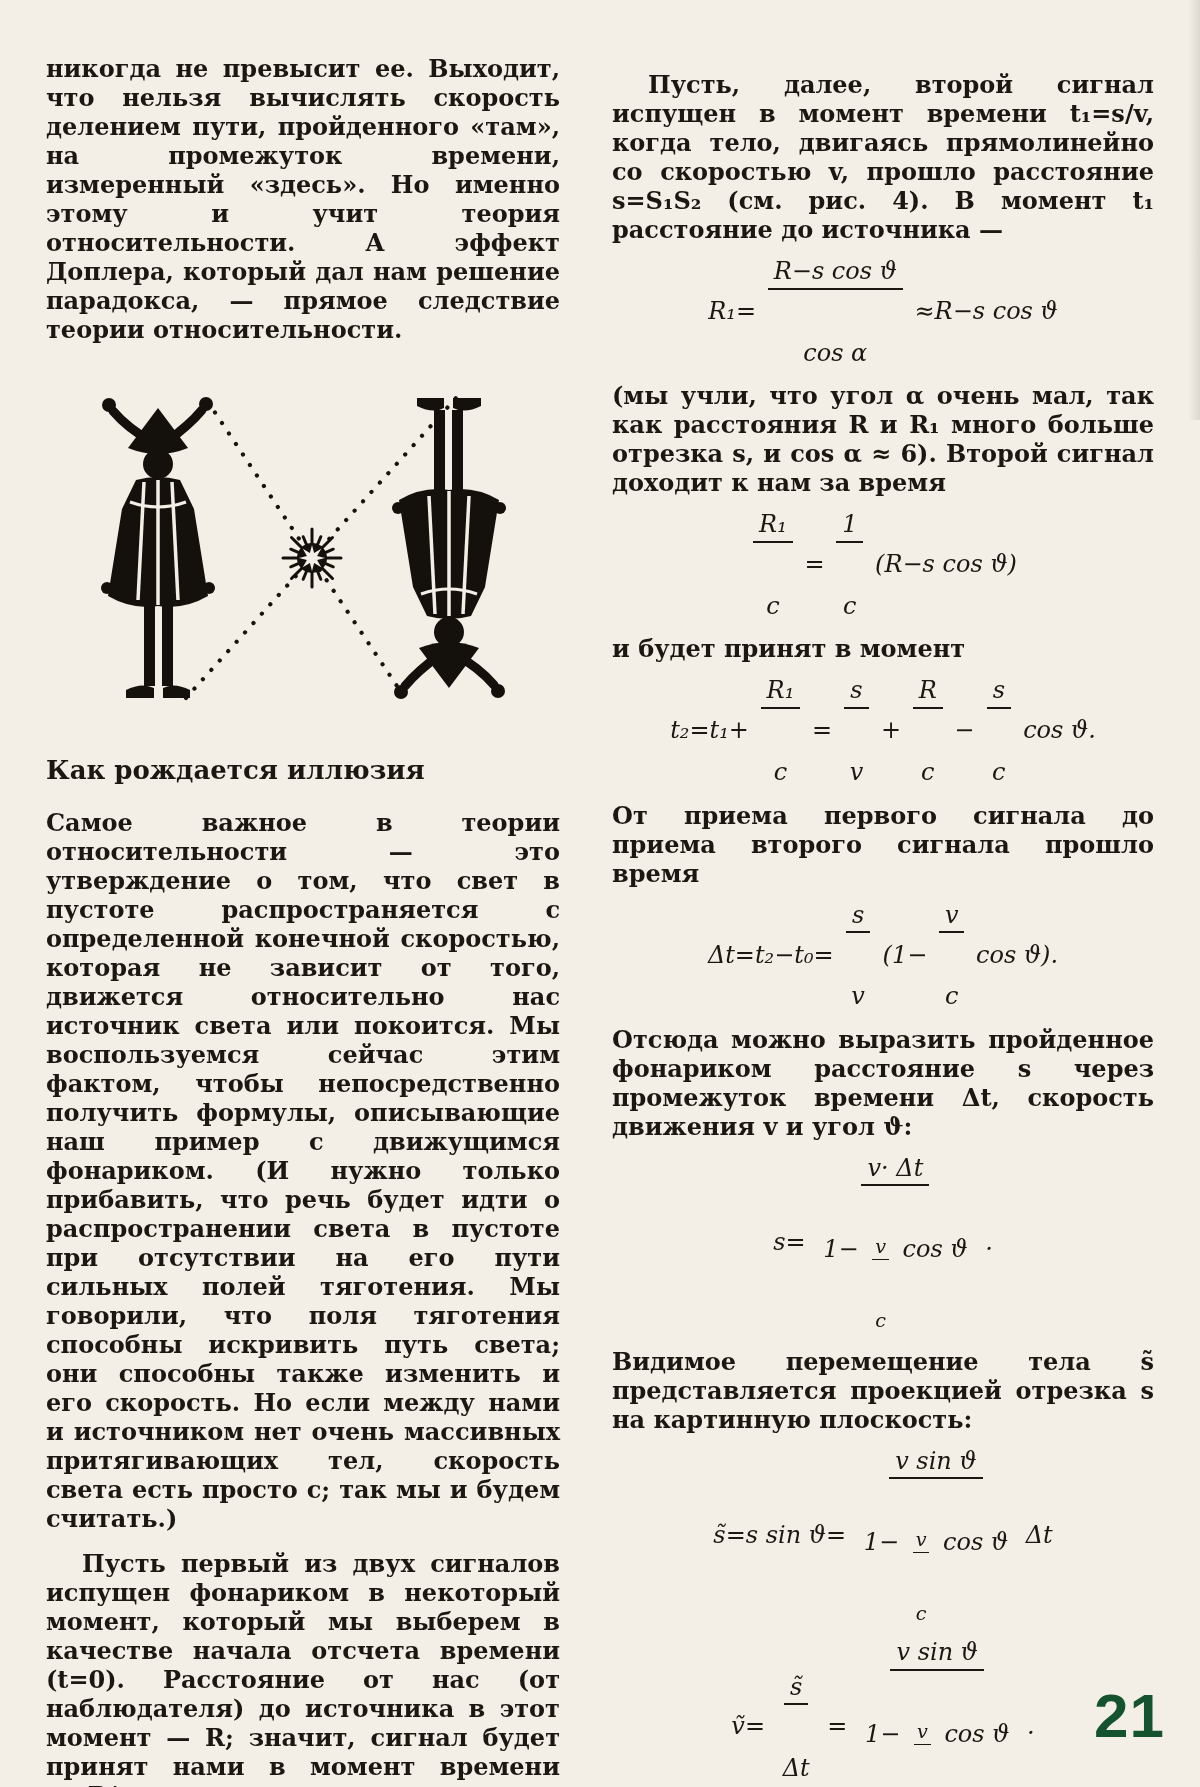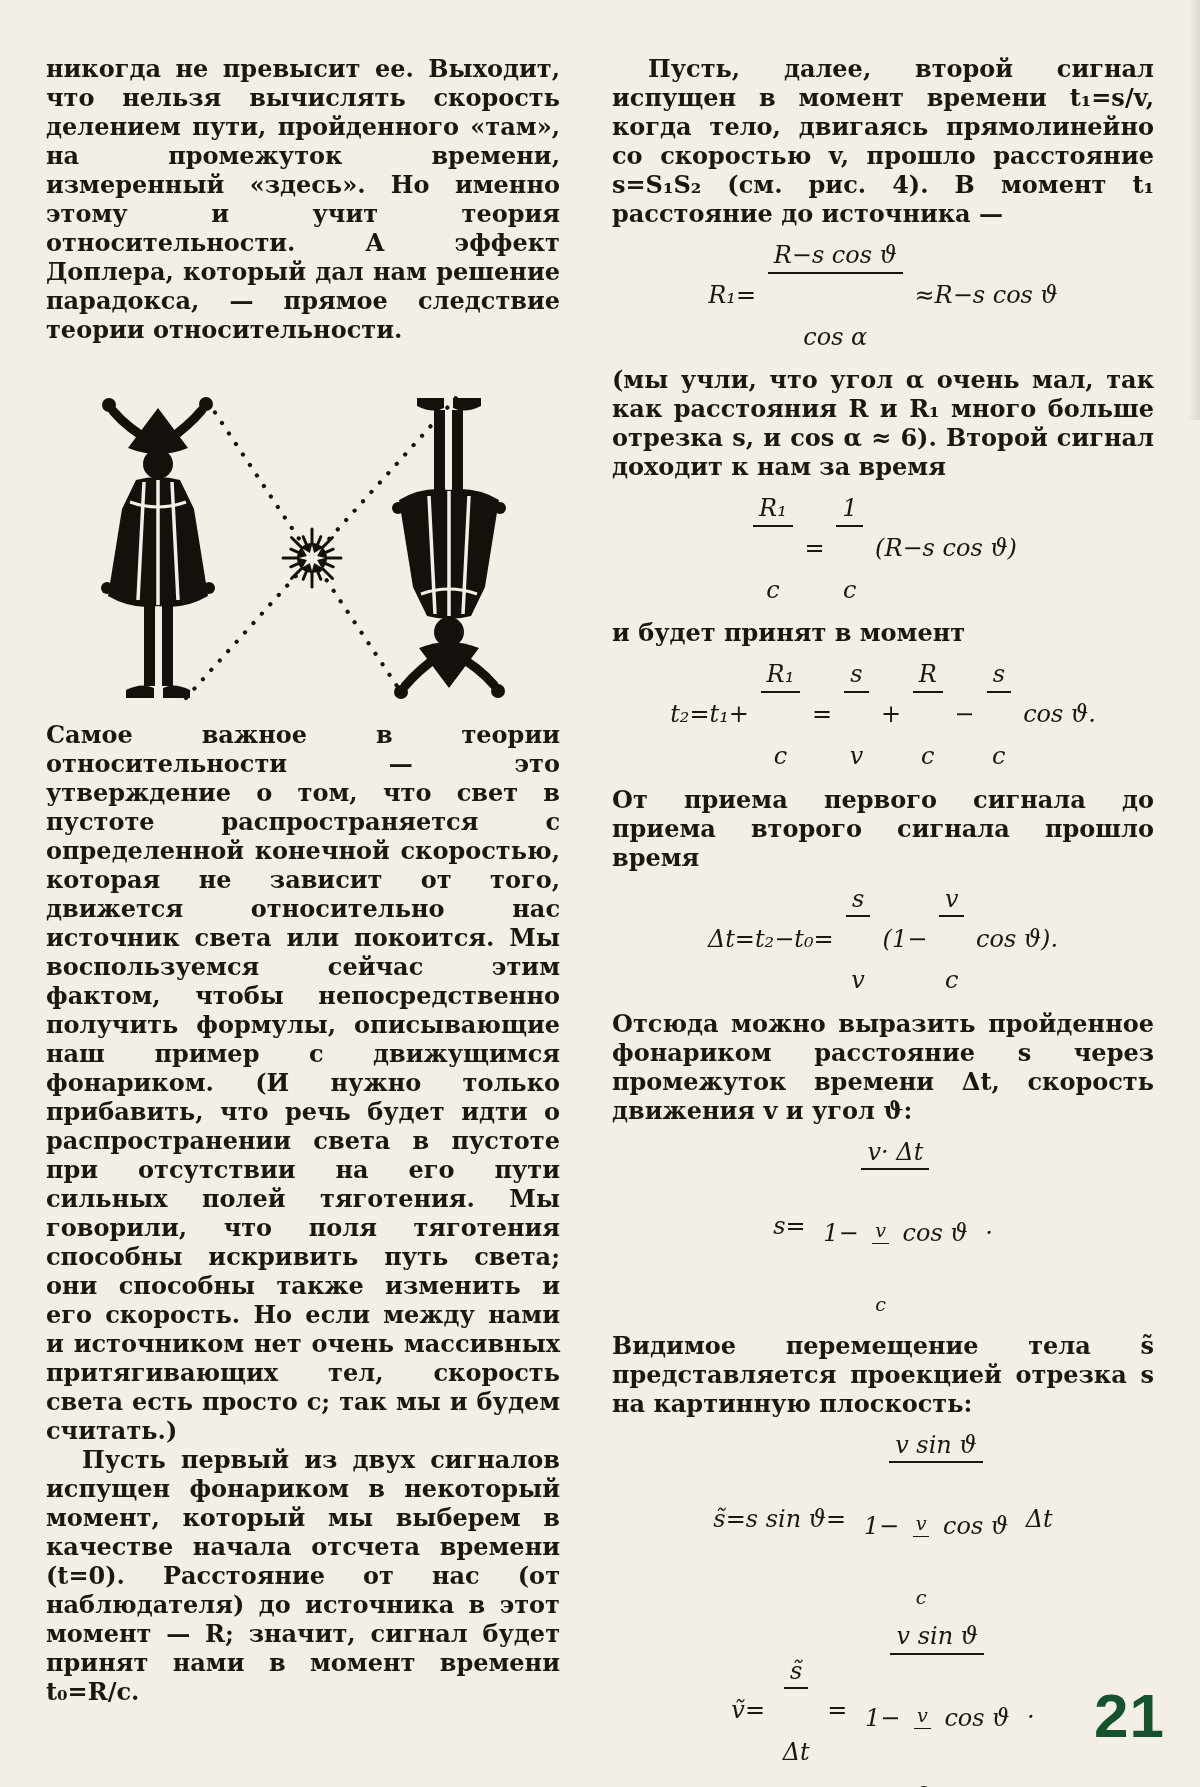--- a/index.html
+++ b/index.html
@@ -10,21 +10,21 @@
     position:relative;overflow:hidden;
   }
   .col{position:absolute;top:14px;padding-top:40px;}
   .col-left{left:46px;width:514px;}
   .col-right{left:612px;width:542px;}
   .para{
     font-size:24px;line-height:29px;
     text-align:justify;font-weight:bold;
     margin:0;hyphens:auto;
   }
-  .indent{text-indent:36px;}
+  .indent{text-indent:36px;margin-top:16px;}
   .heading{
     font-size:26px;line-height:32px;font-weight:bold;
     margin:34px 0 22px 0;
   }
   .figure{margin:24px 0 0 0;}
   .figure svg{display:block;}
   .formula{
     font-style:italic;font-weight:normal;
     font-size:24px;line-height:29px;
     text-align:center;margin:14px 0;
@@ -116,20 +116,21 @@
           <line x1="0" y1="-13" x2="0" y2="-29" transform="rotate(270)"></line>
           <line x1="0" y1="-13" x2="0" y2="-23" transform="rotate(292.5)"></line>
           <line x1="0" y1="-13" x2="0" y2="-29" transform="rotate(315)"></line>
           <line x1="0" y1="-13" x2="0" y2="-23" transform="rotate(337.5)"></line>
         </g>
         <polygon points="0,-13 2.1,-5.1 9.2,-9.2 5.1,-2.1 13,0 5.1,2.1 9.2,9.2 2.1,5.1 0,13 -2.1,5.1 -9.2,9.2 -5.1,2.1 -13,0 -5.1,-2.1 -9.2,-9.2 -2.1,-5.1" fill="#f3efe6"></polygon>
       </g>
     </svg>
   </div>
 
+  <h2 class="heading">Как рождается иллюзия</h2>
   <p class="para">Самое важное в теории относительности — это утверждение о том, что свет в пустоте распространяется с определенной конечной скоростью, которая не зависит от того, движется относительно нас источник света или покоится. Мы воспользуемся сейчас этим фактом, чтобы непосредственно получить формулы, описывающие наш пример с движущимся фонариком. (И нужно только прибавить, что речь будет идти о распространении света в пустоте при отсутствии на его пути сильных полей тяготения. Мы говорили, что поля тяготения способны искривить путь света; они способны также изменить и его скорость. Но если между нами и источником нет очень массивных притягивающих тел, скорость света есть просто c; так мы и будем считать.)</p>
   <p class="para indent">Пусть первый из двух сигналов испущен фонариком в некоторый момент, который мы выберем в качестве начала отсчета времени (t=0). Расстояние от нас (от наблюдателя) до источника в этот момент — R; значит, сигнал будет принят нами в момент времени t₀=R/c.</p>
 </div>
 
 <div class="col col-right">
   <p class="para indent">Пусть, далее, второй сигнал испущен в момент времени t₁=s/v, когда тело, двигаясь прямолинейно со скоростью v, прошло расстояние s=S₁S₂ (см. рис. 4). В момент t₁ расстояние до источника —</p>
   <div class="formula"><span class="ft">R₁= </span><span class="frac">
         <span class="num">R−s cos ϑ</span>
         <span class="den">cos α</span>
       </span><span class="ft"> ≈R−s cos ϑ</span></div>

